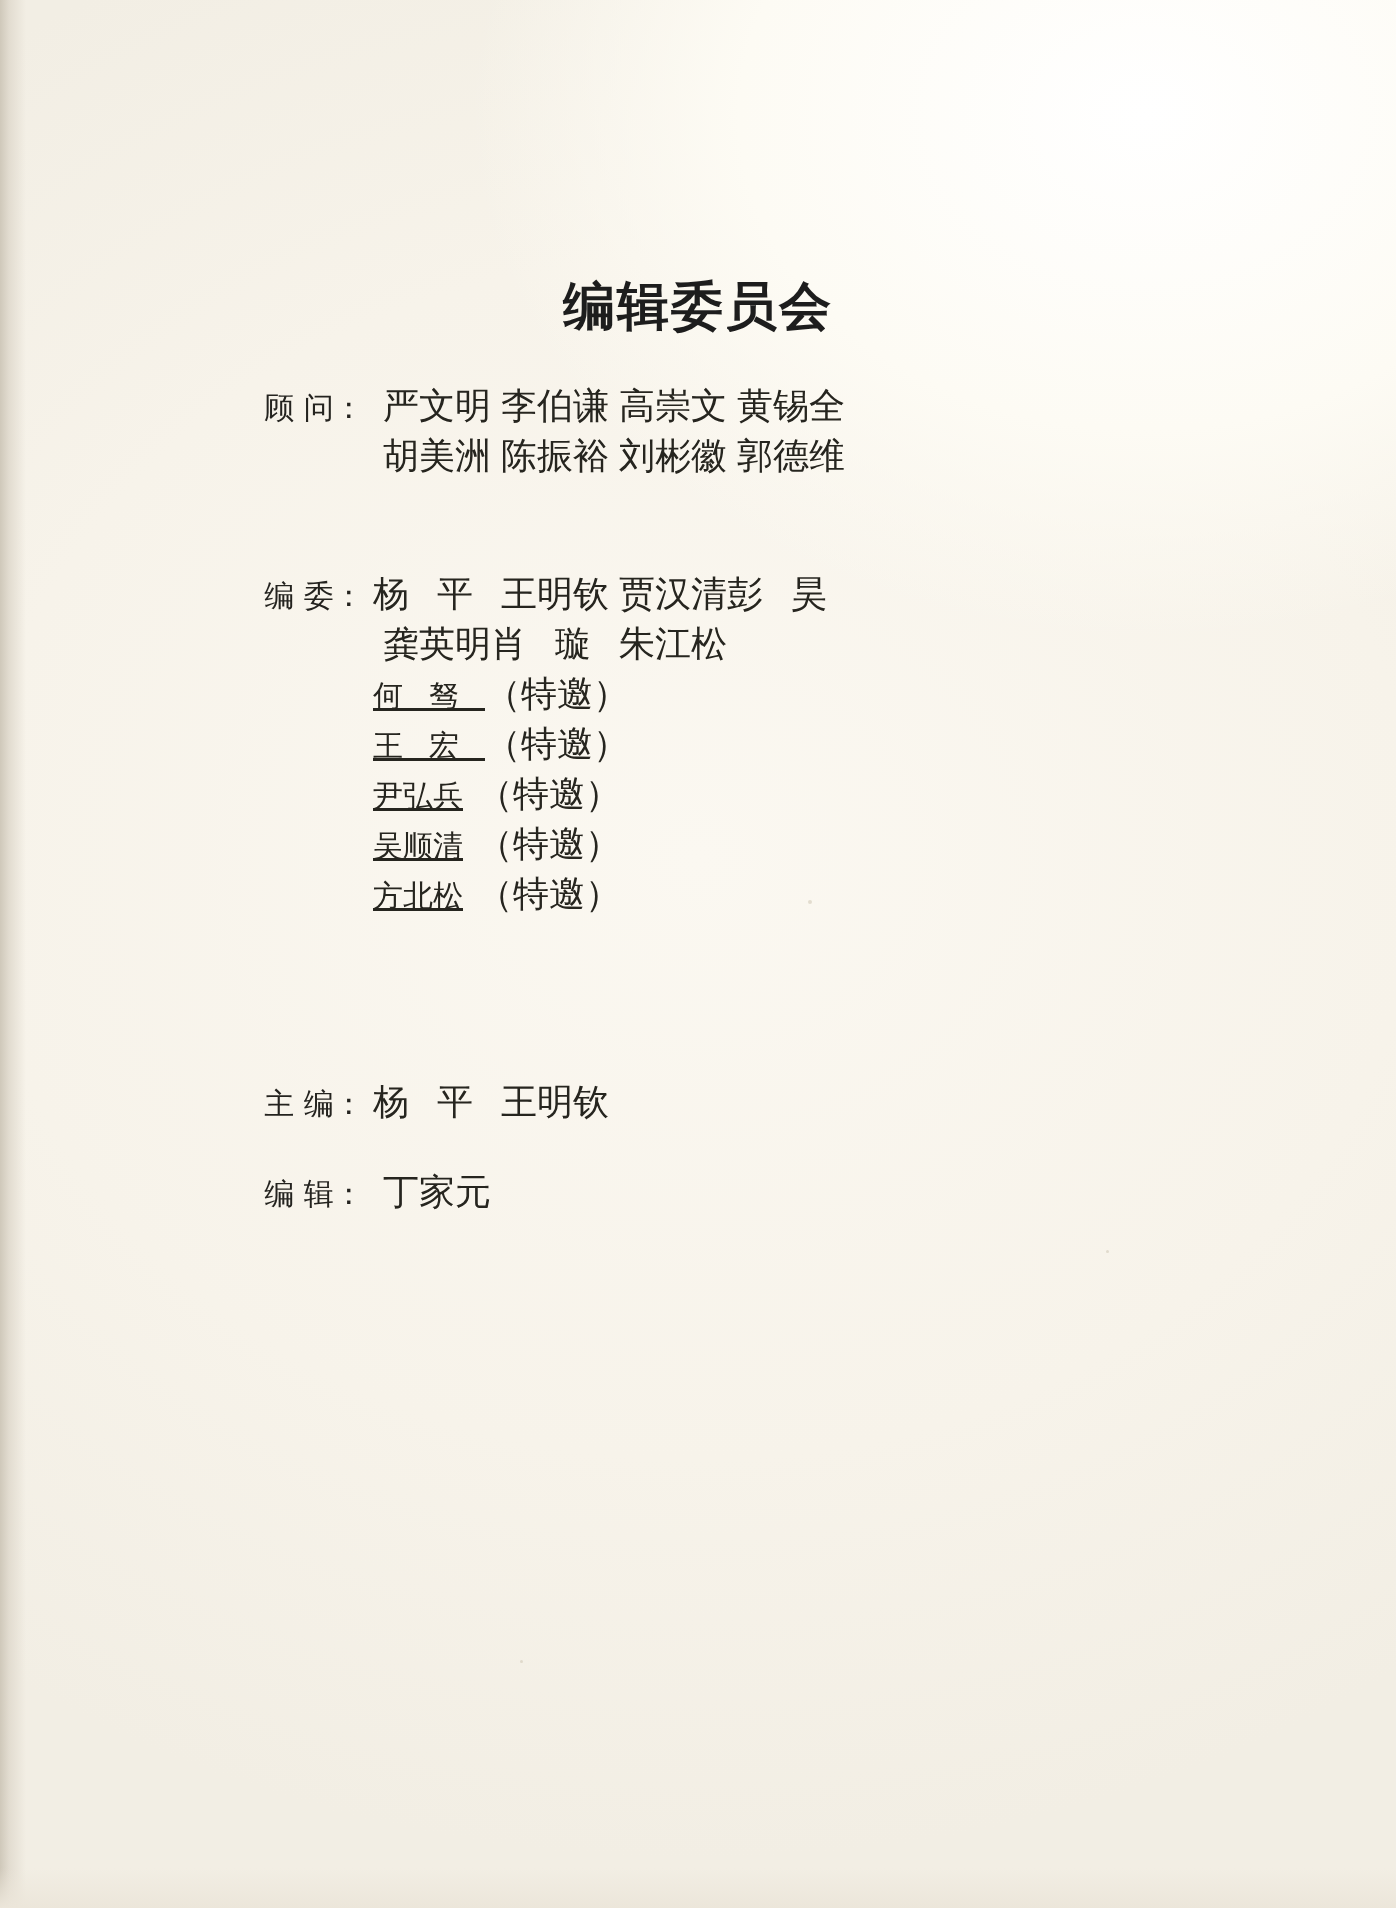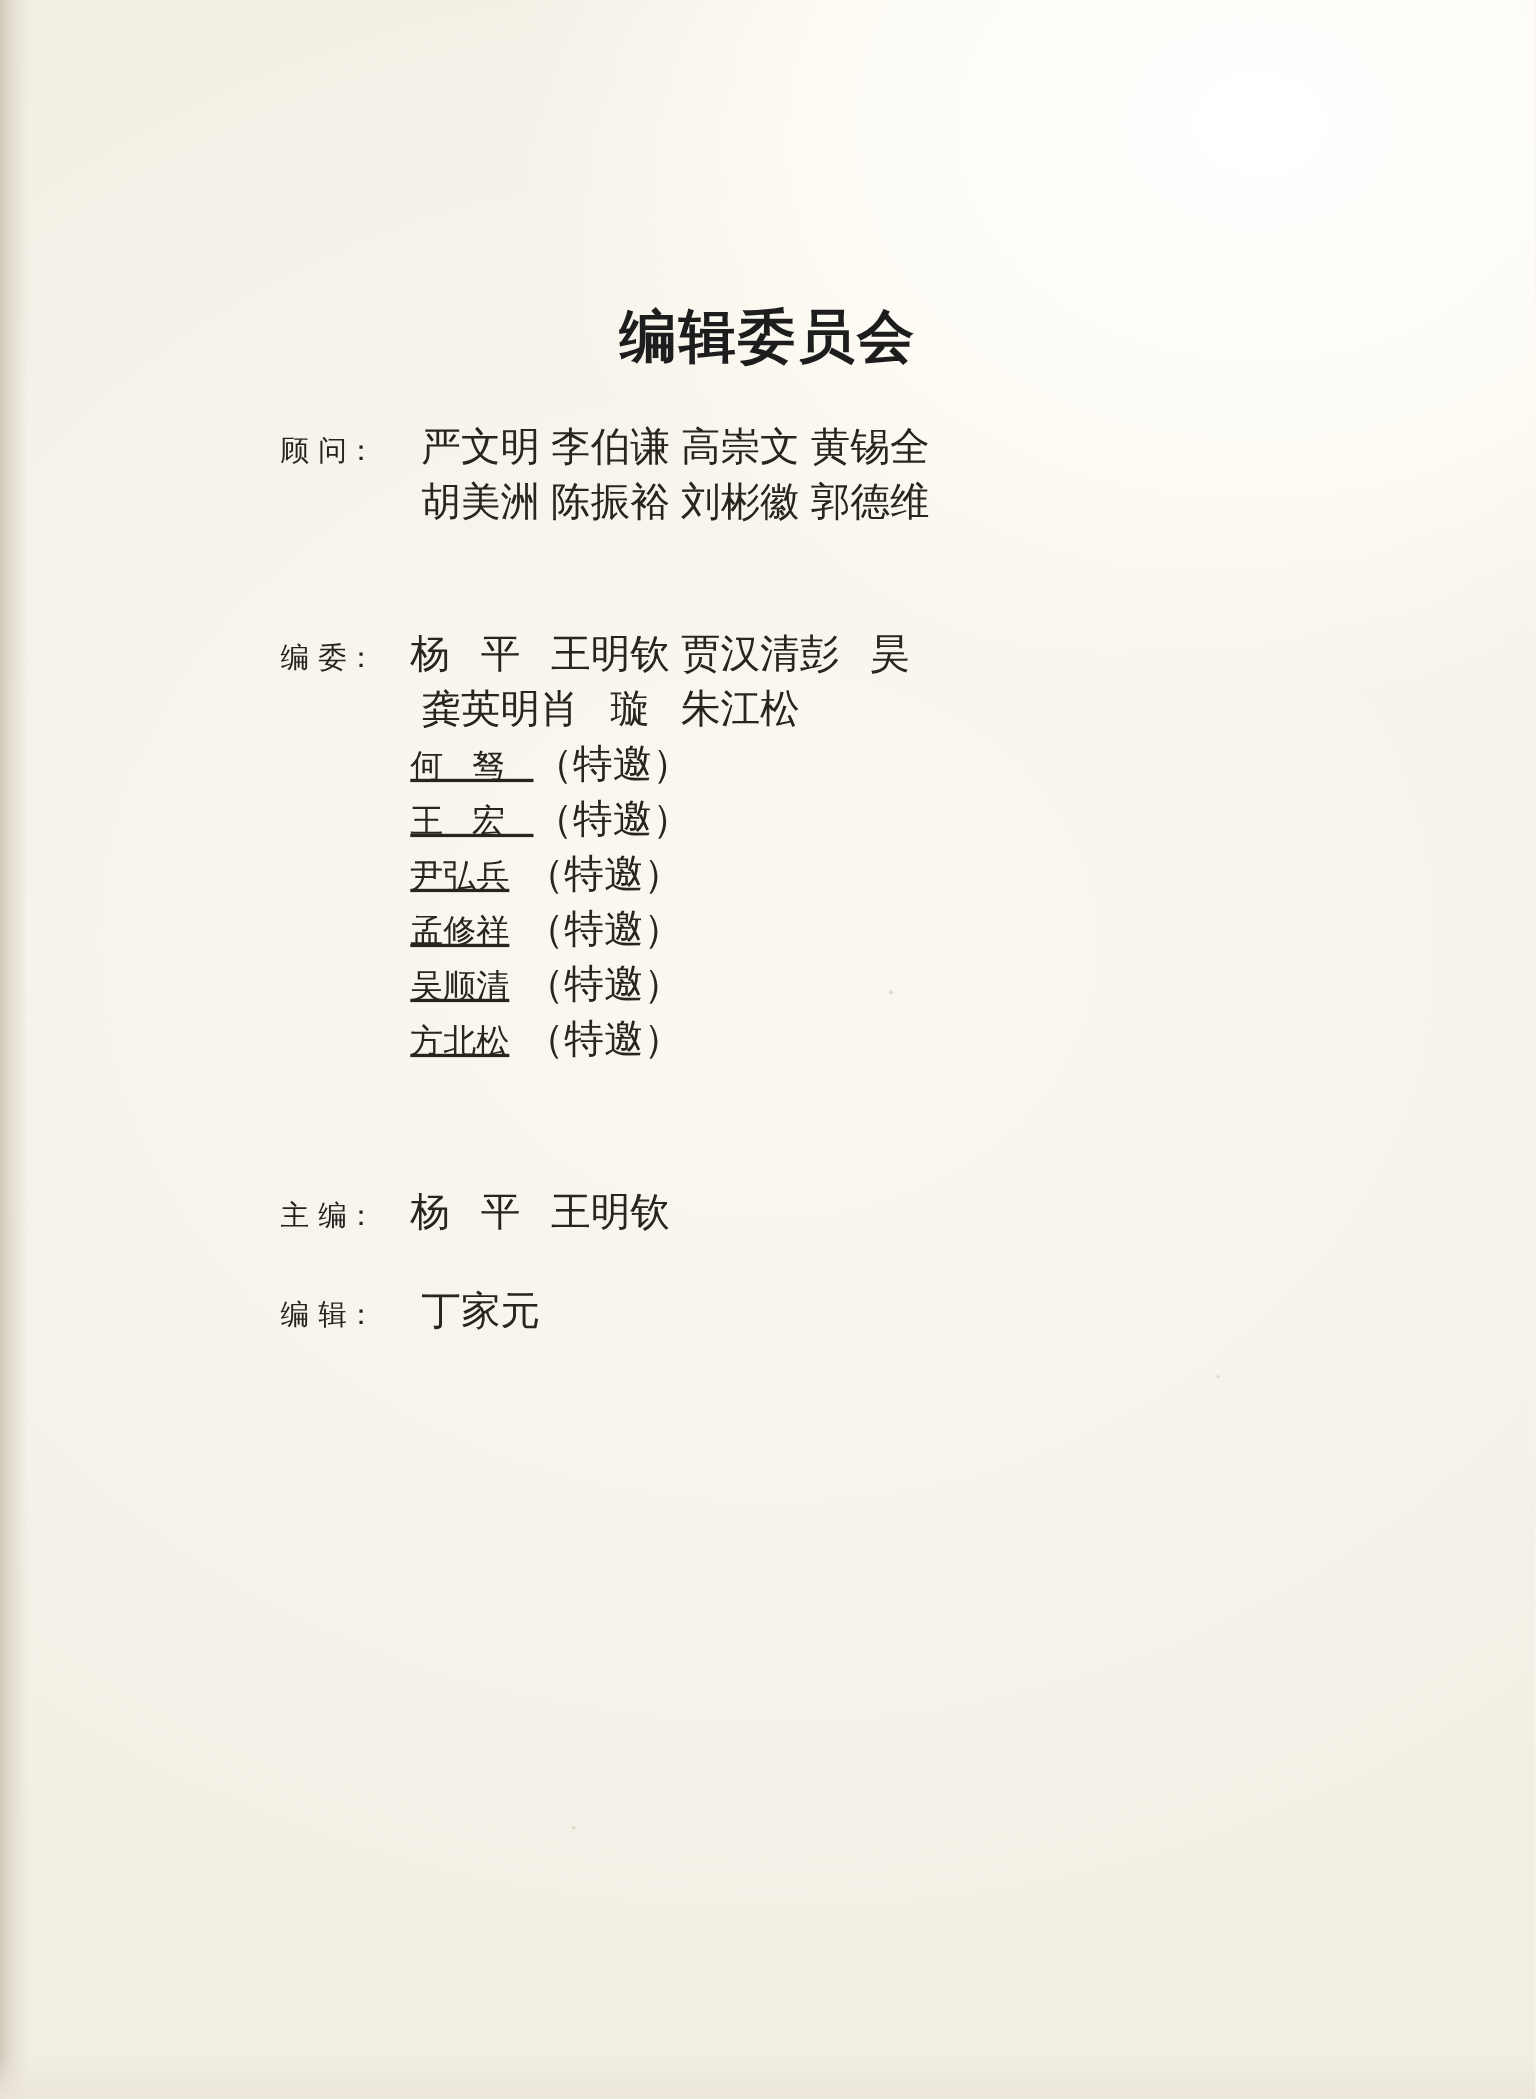--- a/index.html
+++ b/index.html
@@ -72,24 +72,25 @@
 
   .row {
     display: flex;
     align-items: baseline;
     height: 50px;
   }
 
   .label {
     width: 118px;
     flex: 0 0 118px;
-    font-size: 26px;
+    font-size: 30px;
     color: #24231f;
     letter-spacing: 0px;
     white-space: nowrap;
+    text-align: center;
   }
 
   .names {
     display: flex;
     align-items: baseline;
   }
 
   .name {
     font-size: 36px;
     color: #26251f;
@@ -198,26 +199,20 @@
       </div>
       <div class="row">
         <div class="label"></div>
         <div class="invited">
           <span class="nm">尹弘兵</span><span class="tag">（特邀）</span>
         </div>
       </div>
       <div class="row">
         <div class="label"></div>
         <div class="invited">
-          <span class="nm">孟修祥</span><span class="tag">（特邀）</span>
-        </div>
-      </div>
-      <div class="row">
-        <div class="label"></div>
-        <div class="invited">
           <span class="nm">吴顺清</span><span class="tag">（特邀）</span>
         </div>
       </div>
       <div class="row">
         <div class="label"></div>
         <div class="invited">
           <span class="nm">方北松</span><span class="tag">（特邀）</span>
         </div>
       </div>
     </div>

